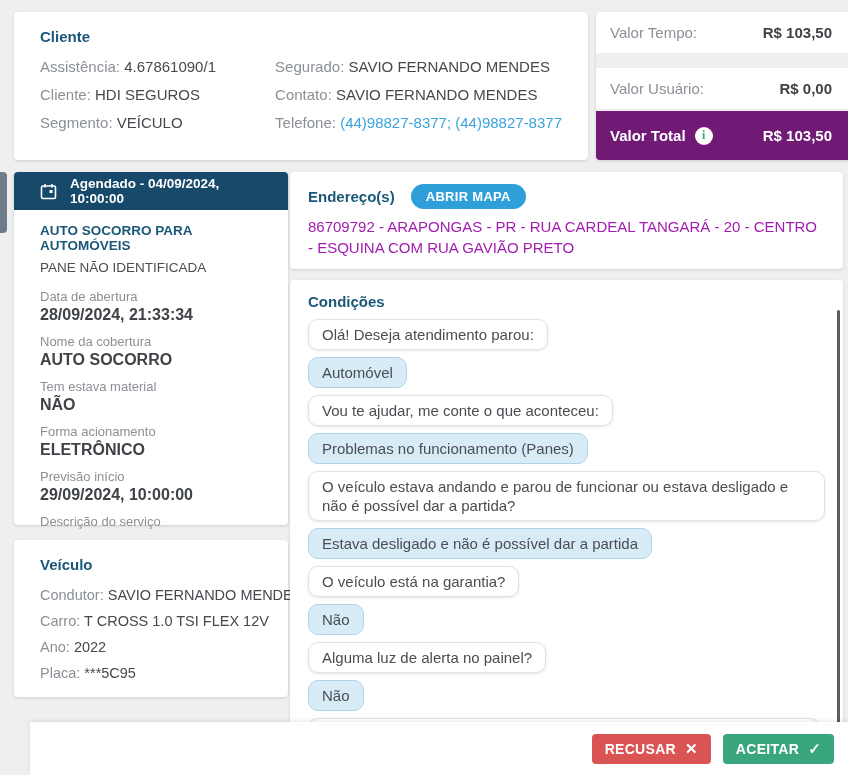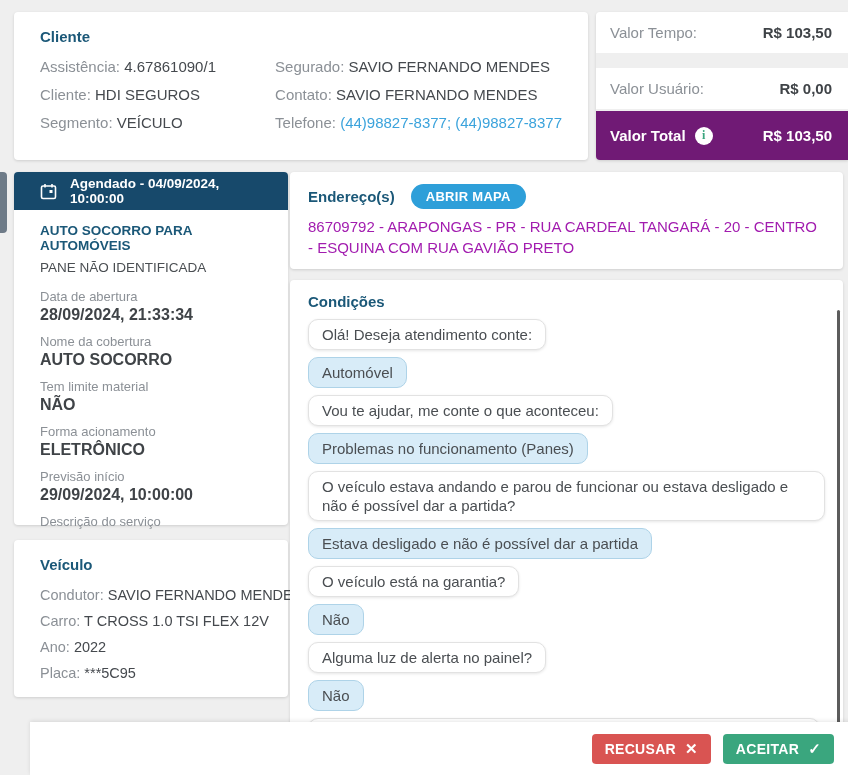--- a/index.html
+++ b/index.html
@@ -147,21 +147,21 @@
       <div>
           <div class="sfield">
             <div class="sflabel">Data de abertura</div>
             <div class="sfvalue">28/09/2024, 21:33:34</div>
           </div>
           <div class="sfield">
             <div class="sflabel">Nome da cobertura</div>
             <div class="sfvalue">AUTO SOCORRO</div>
           </div>
           <div class="sfield">
-            <div class="sflabel">Tem limite material</div>
+            <div class="sflabel">Tem estava material</div>
             <div class="sfvalue">NÃO</div>
           </div>
           <div class="sfield">
             <div class="sflabel">Forma acionamento</div>
             <div class="sfvalue">ELETRÔNICO</div>
           </div>
           <div class="sfield">
             <div class="sflabel">Previsão início</div>
             <div class="sfvalue">29/09/2024, 10:00:00</div>
           </div>
@@ -187,21 +187,21 @@
     <div class="addr-head">
       <span class="section-title">Endereço(s)</span>
       <button class="map-btn">ABRIR MAPA</button>
     </div>
     <div class="addr-text">86709792 - ARAPONGAS - PR - RUA CARDEAL TANGARÁ - 20 - CENTRO - ESQUINA COM RUA GAVIÃO PRETO</div>
   </div>
 
   <div class="card conditions-card">
     <div class="section-title">Condições</div>
     <div>
-        <div class="bubble q">Olá! Deseja atendimento conte:</div>
+        <div class="bubble q">Olá! Deseja atendimento parou:</div>
         <div class="bubble a">Automóvel</div>
         <div class="bubble q">Vou te ajudar, me conte o que aconteceu:</div>
         <div class="bubble a">Problemas no funcionamento (Panes)</div>
         <div class="bubble q">O veículo estava andando e parou de funcionar ou estava desligado e não é possível dar a partida?</div>
         <div class="bubble a">Estava desligado e não é possível dar a partida</div>
         <div class="bubble q">O veículo está na garantia?</div>
         <div class="bubble a">Não</div>
         <div class="bubble q">Alguma luz de alerta no painel?</div>
         <div class="bubble a">Não</div>
         <div class="bubble q partial"></div>

